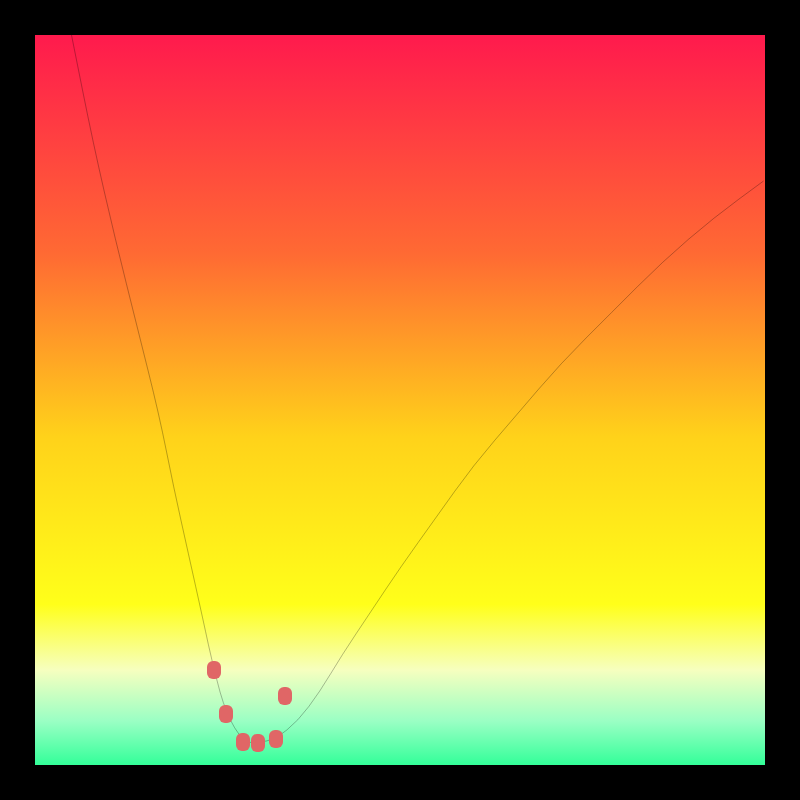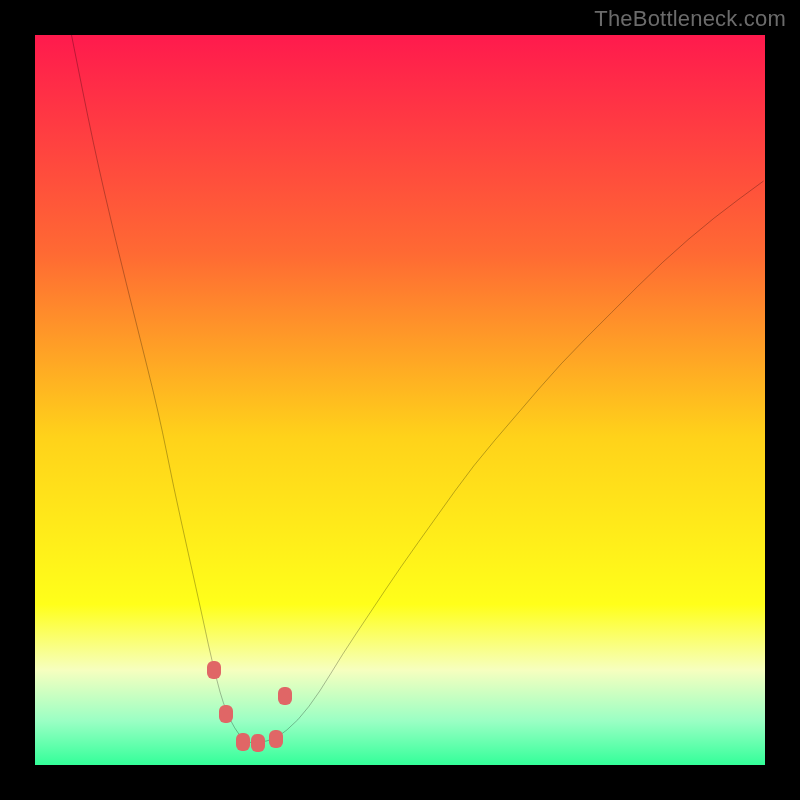--- a/index.html
+++ b/index.html
@@ -50,21 +50,20 @@
     border-radius: 6px;
     background: #e06666;
     transform: translate(-50%, -50%);
   }
 </style>
 </head>
 <body>
 
 <div class="frame">
 
-  <div class="watermark">TheBottleneck.com</div>
 
   <div class="plot-area">
 
     <svg class="gradient-bg" viewBox="0 0 100 100" preserveAspectRatio="none">
       <defs>
         <linearGradient id="g" x1="0" y1="0" x2="0" y2="1">
             <stop offset="0%" stop-color="#ff1a4d"></stop>
             <stop offset="30%" stop-color="#ff6a33"></stop>
             <stop offset="55.00000000000001%" stop-color="#ffd21a"></stop>
             <stop offset="78%" stop-color="#ffff1a"></stop>

